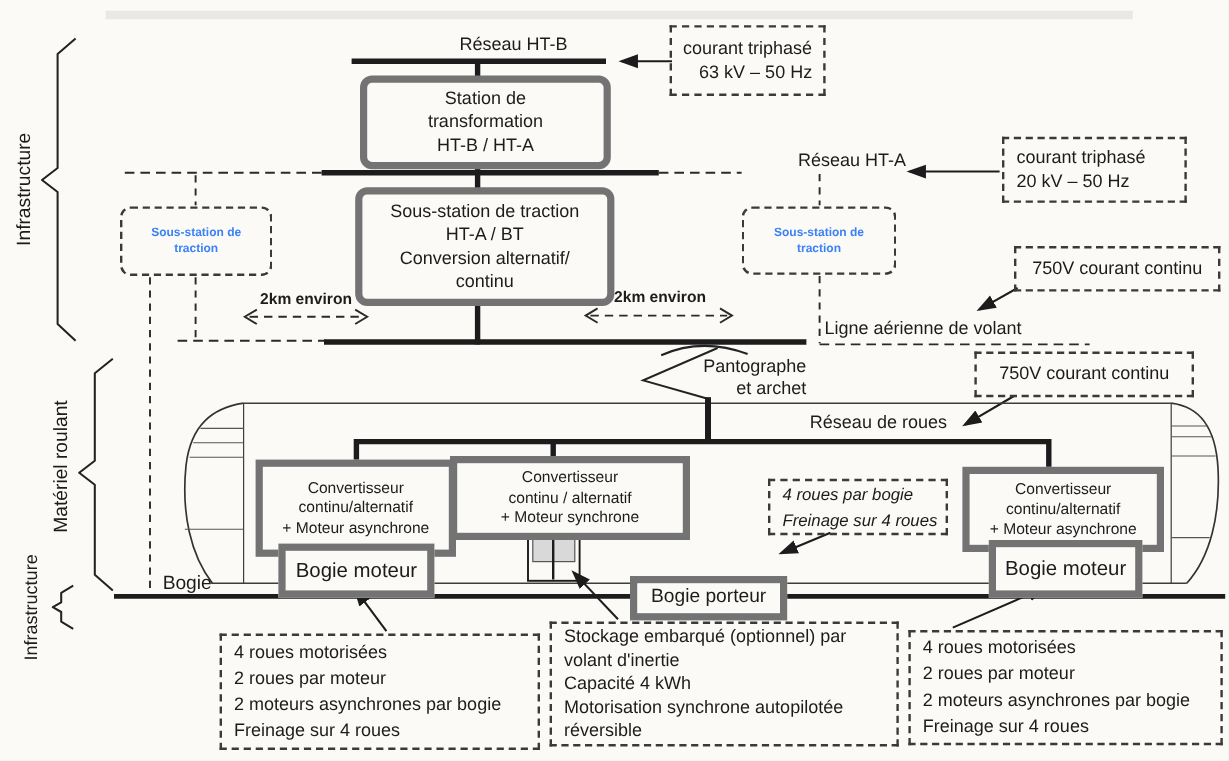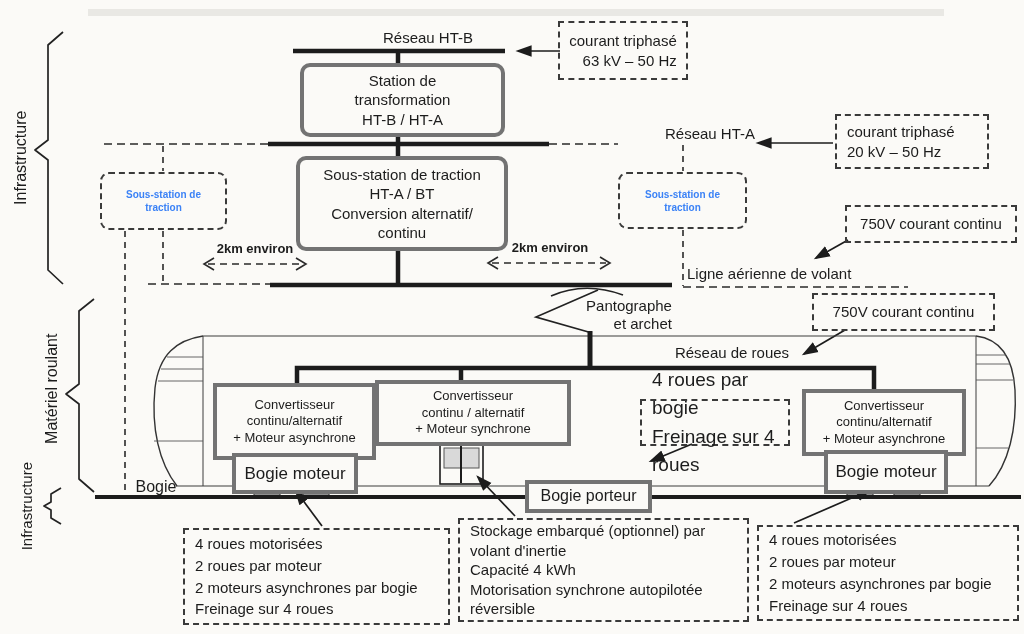--- a/index.html
+++ b/index.html
@@ -5,35 +5,35 @@
   html,body { margin:0; padding:0; background:#e9e9e9; }
   #stage {
     position:relative; width:1024px; height:634px; margin:0 auto;
     background:#fbfaf7; font-family:"Liberation Sans", sans-serif;
     color:#1c1c1c; overflow:hidden;
   }
   #stage svg { position:absolute; left:0; top:0; }
   .lbl { position:absolute; white-space:pre-line; line-height:1.22; }
   .ctr { display:flex; align-items:center; justify-content:center; text-align:right; }
   .box {
-    position:absolute; background:#fbfaf7; border:4px solid #737373;
+    position:absolute; background:#fbfaf7; border:6px solid #737373;
     display:flex; align-items:center; justify-content:center;
     text-align:center; white-space:pre-line; line-height:1.28;
   }
   .rnd { border-radius:10px; }
   .dash {
     position:absolute; border:2px dashed #3a3a3a; background:transparent;
     white-space:pre-line; line-height:1.3; box-sizing:border-box;
   }
   .dash.ctr { display:flex; }
   .dash.left { display:flex; align-items:center; justify-content:flex-start; text-align:left; }
   .substa { color:#3b82f6; font-weight:bold; font-size:10px; border-radius:9px; }
   .note { font-size:15px; line-height:1.46; padding:5px 10px; }
   .rot { transform:rotate(-90deg); transform-origin:center; text-align:center; font-size:16px; }
-  .f13 { font-size:13px; } .f14 { font-size:19px; } .f15 { font-size:15px; }
+  .f13 { font-size:13px; } .f14 { font-size:14px;font-style:italic; } .f15 { font-size:15px; }
   .f16 { font-size:16px; } .f17 { font-size:17px; }
   .bold { font-weight:bold; }
 </style>
 </head>
 <body>
 
 <div id="stage">
 
   <svg width="1024" height="634" viewBox="0 0 1024 634">
     <defs>

